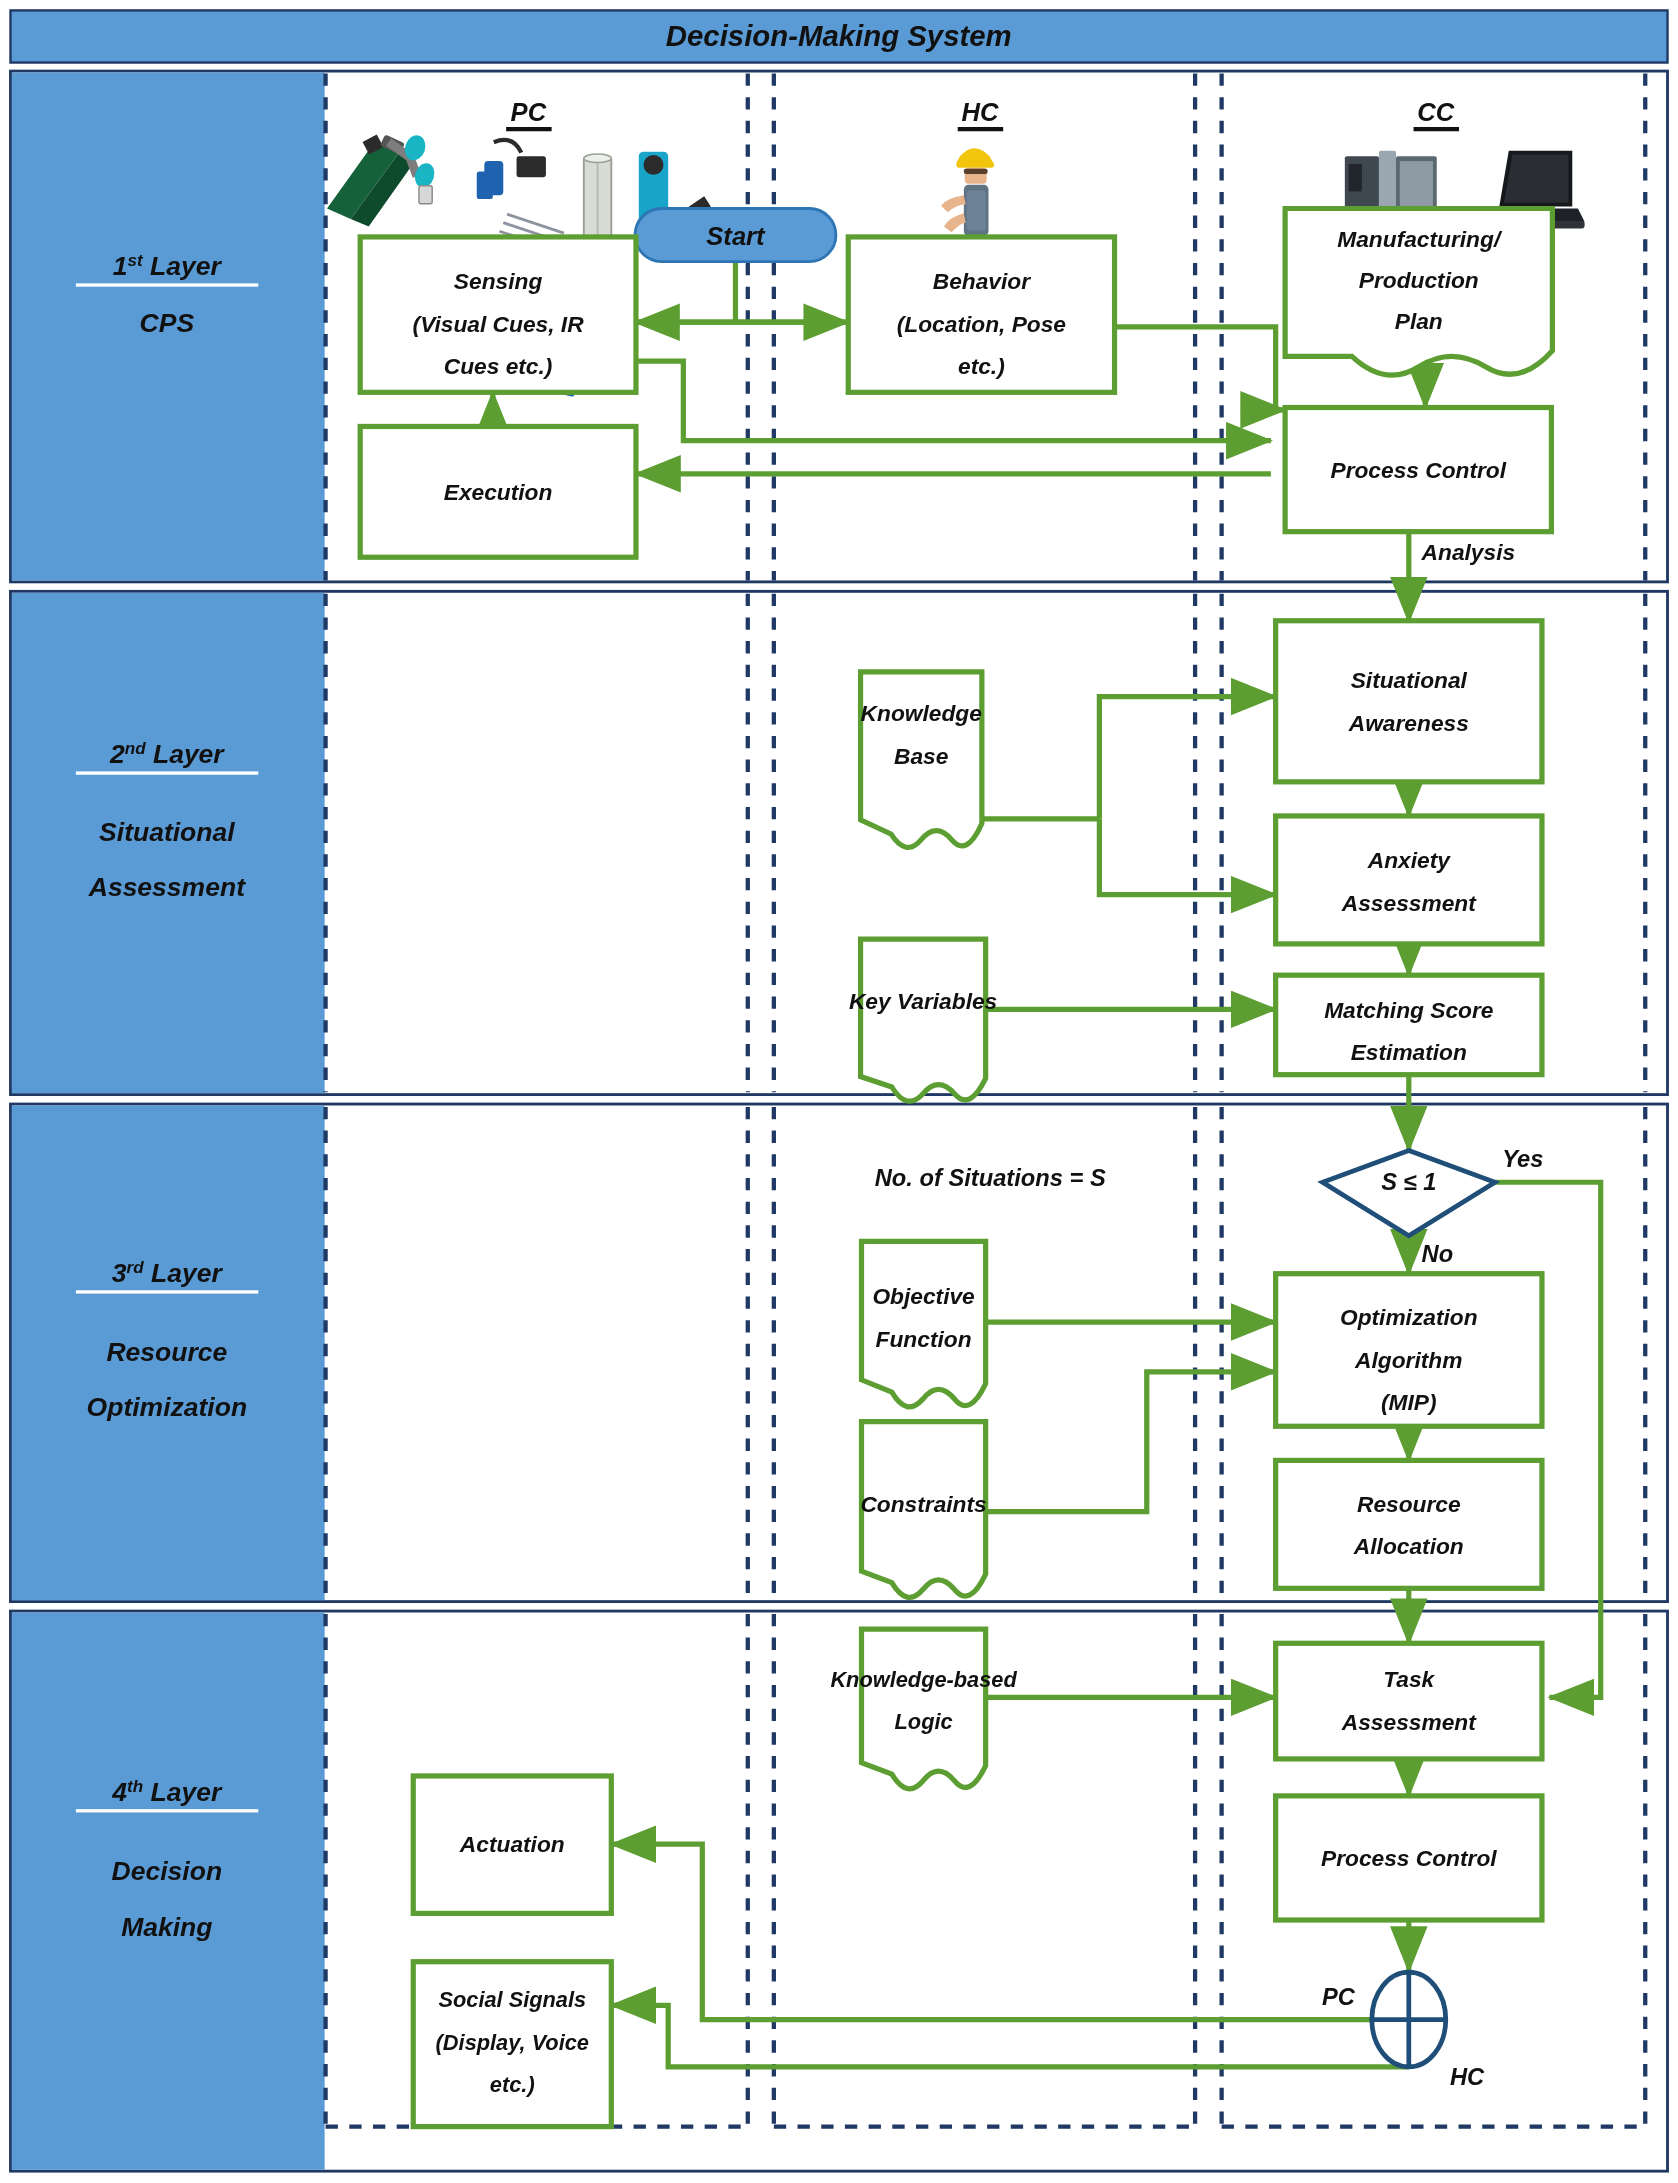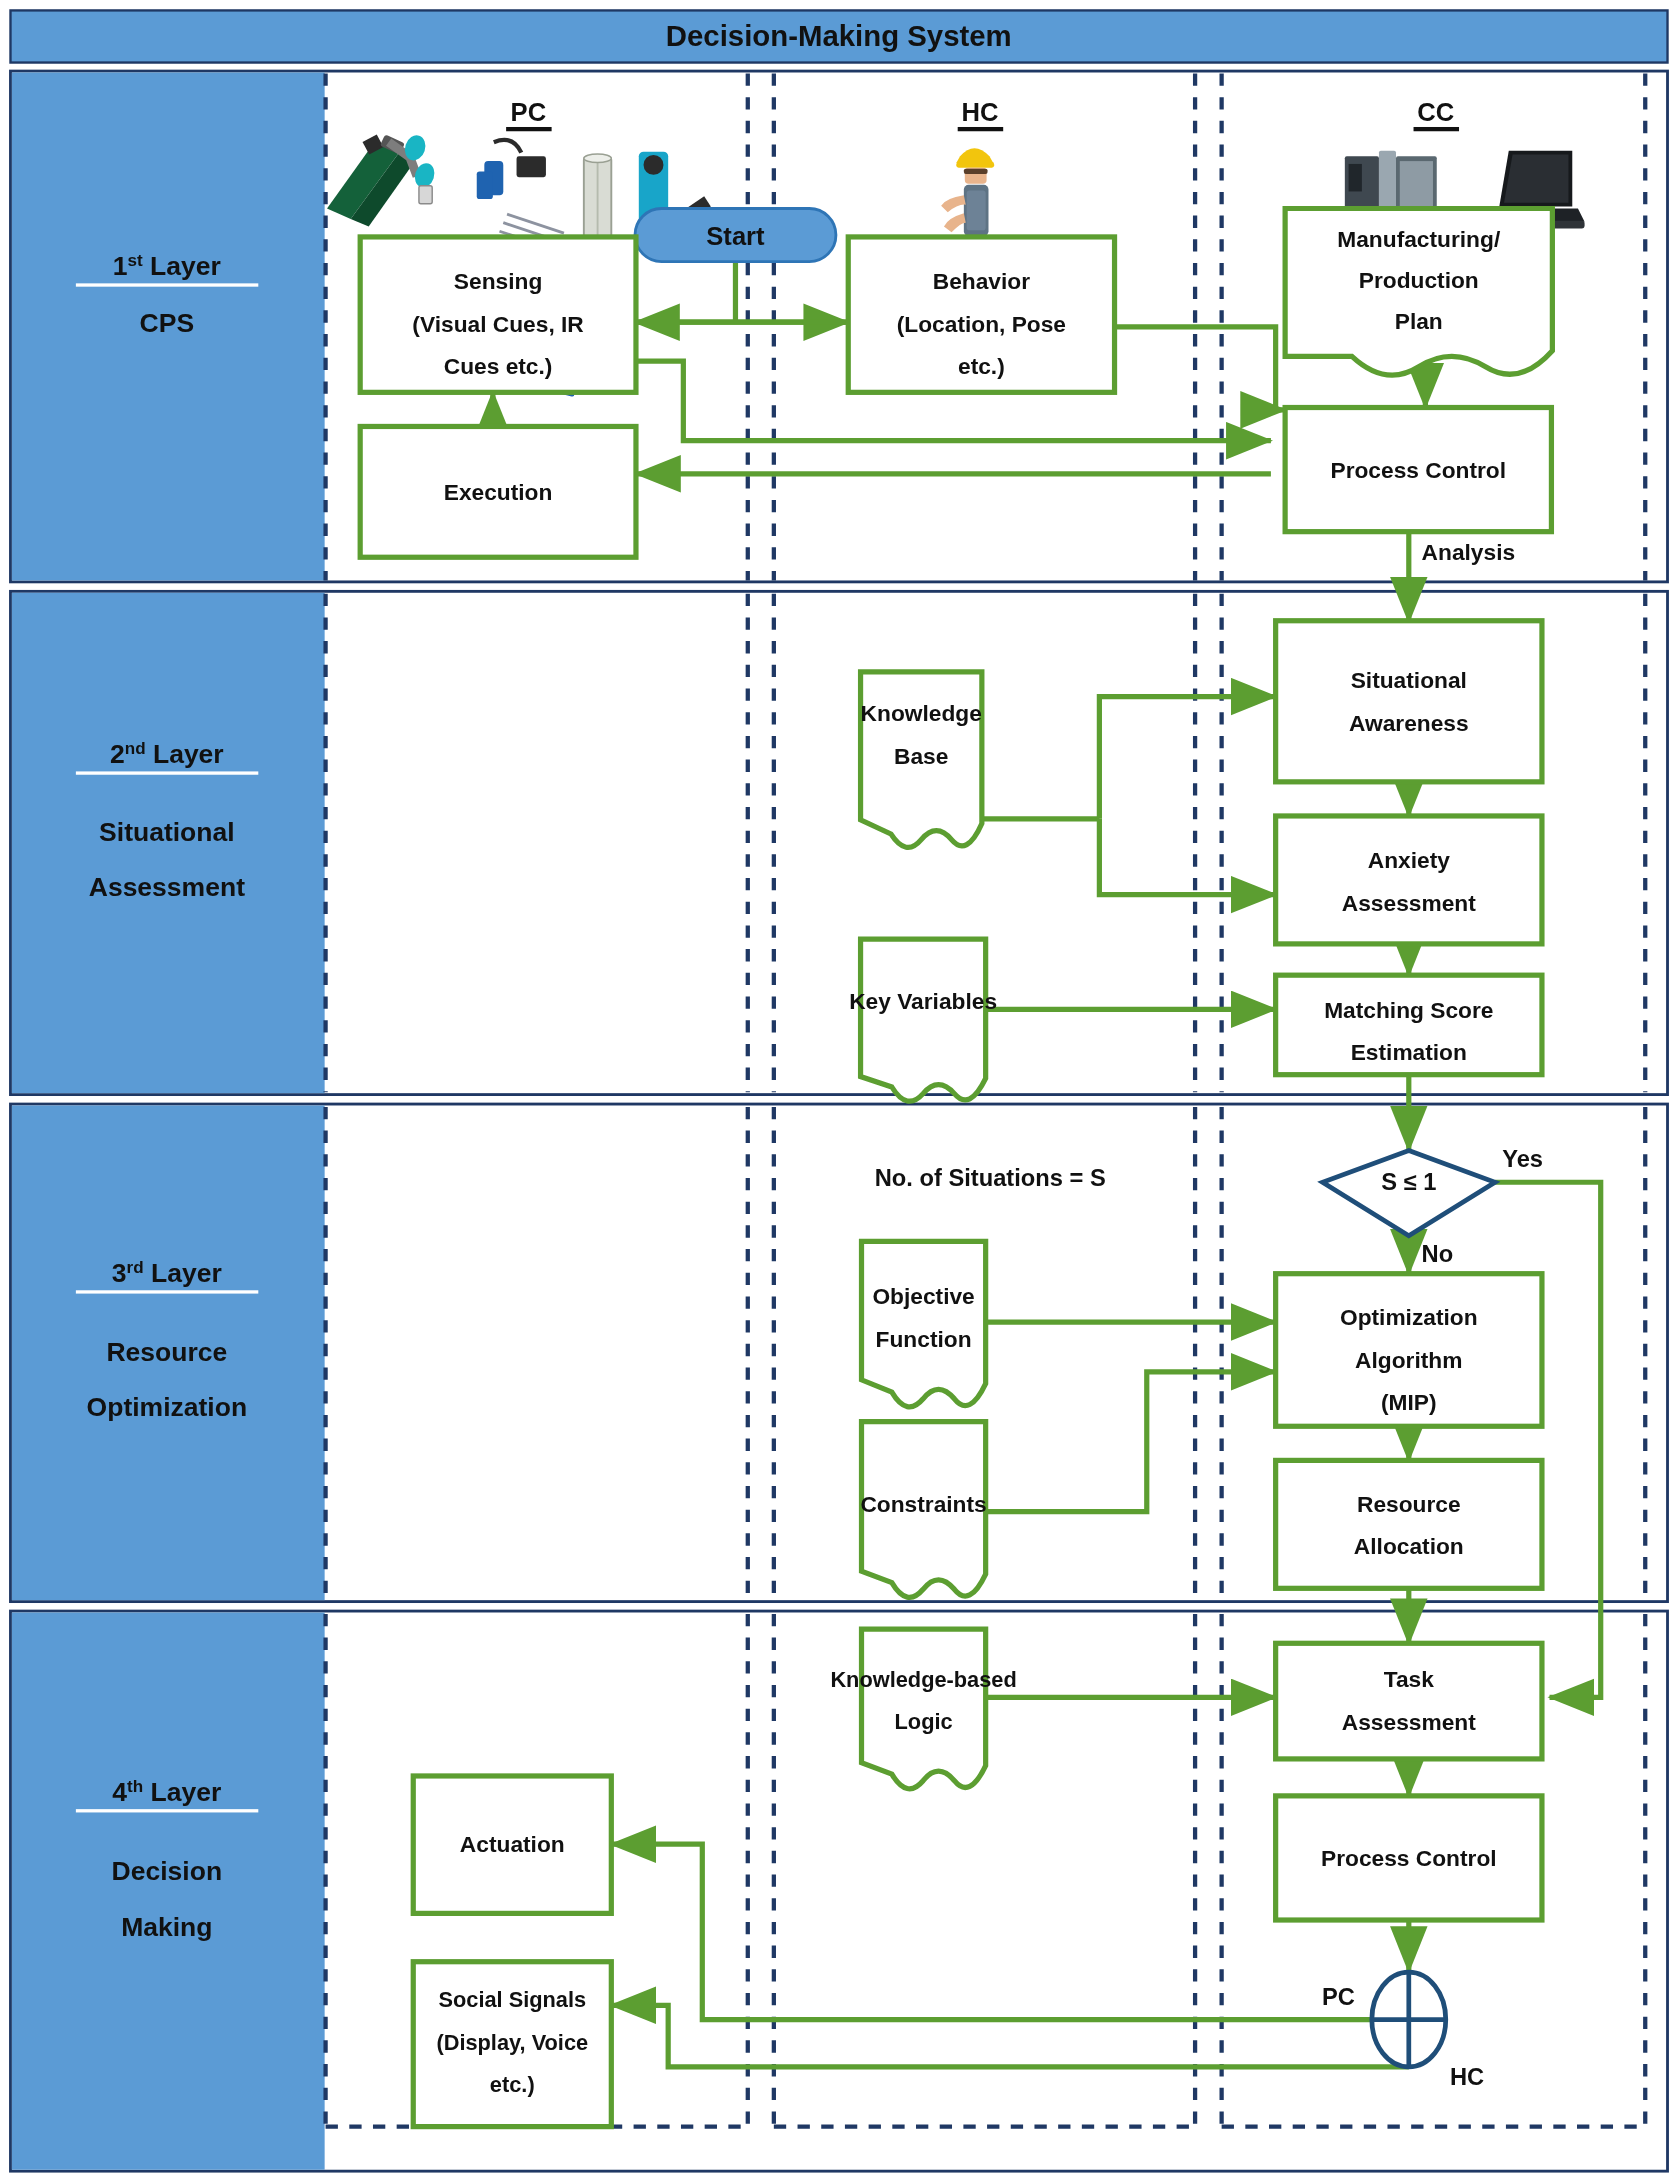--- a/index.html
+++ b/index.html
@@ -1,17 +1,17 @@
 <!DOCTYPE html>
 <html style="font-size:7.6px"><head>
 <meta charset="utf-8">
 <style>
   html,body{margin:0;padding:0;background:#ffffff;}
   body{font-family:"Liberation Sans",sans-serif;}
-  #stage{position:relative;width:1678px;height:2183px;background:#fff;overflow:hidden;}
+  #stage{position:relative;width:1678px;height:2183px;background:#fff;overflow:hidden;font-style:italic;}
   svg{display:block;}
   .nodeLabel{font-family:"Liberation Sans",sans-serif;font-weight:bold;fill:#111111;}
 </style>
 </head>
 <body>
 
 <div id="stage">
 <svg width="1678" height="2183" viewBox="0 0 3541 4607" xmlns="http://www.w3.org/2000/svg">
 
   <defs>

